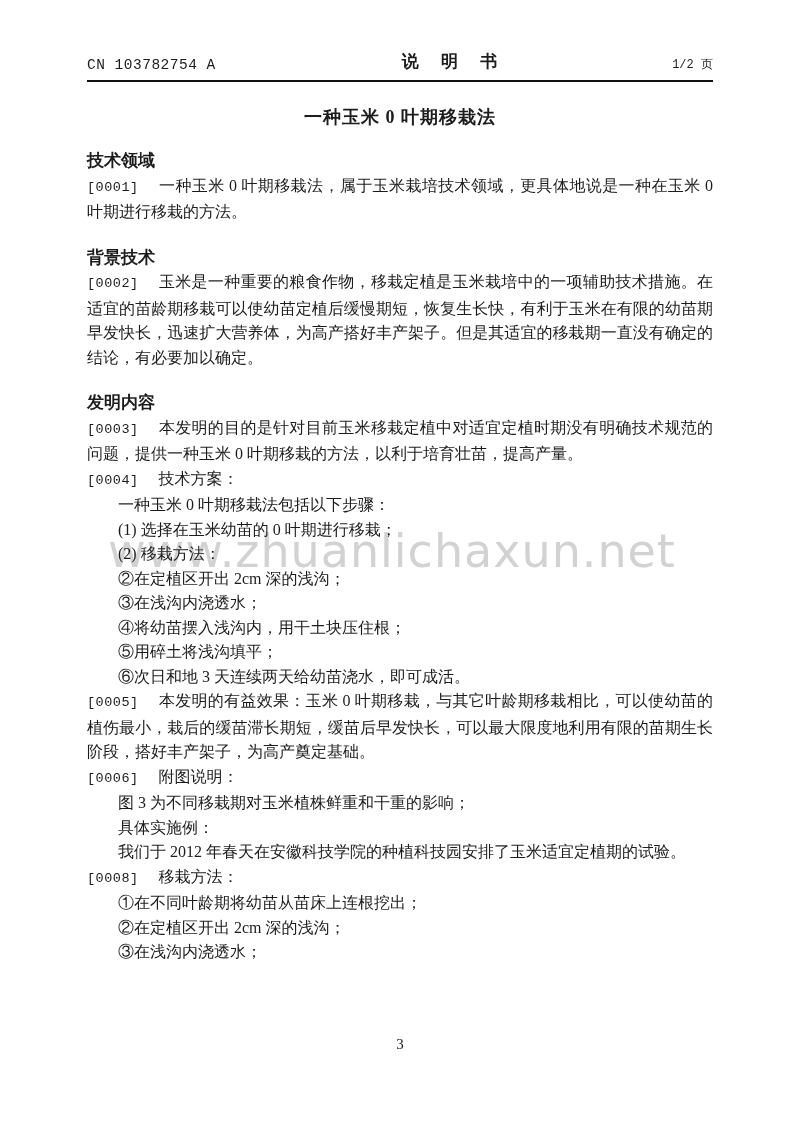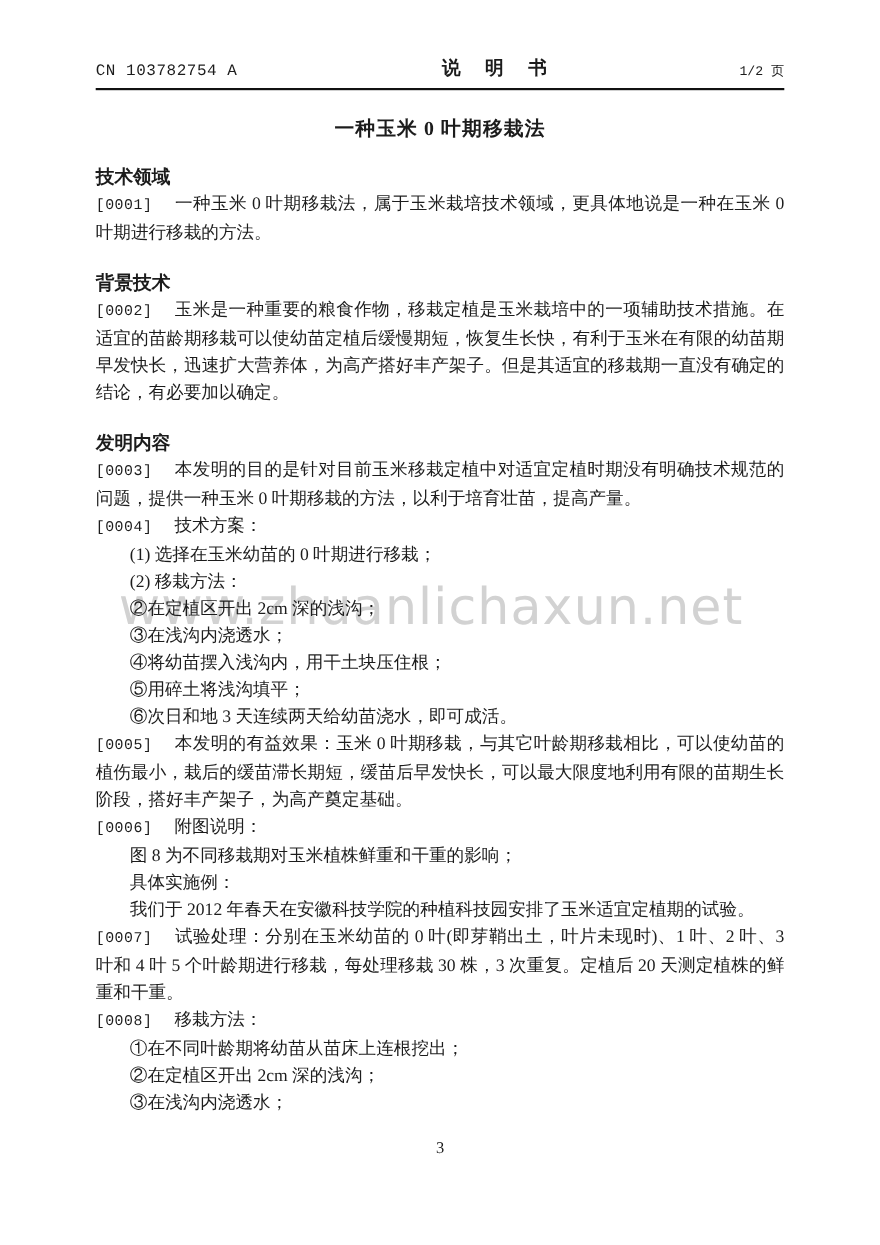--- a/index.html
+++ b/index.html
@@ -114,33 +114,33 @@
     <div class="doc-title">一种玉米 0 叶期移栽法</div>
 
     <div class="body-blocks">
         <div class="heading"><span>技术领域</span></div>
         <div class="tagged"><span class="ptag">[0001]</span><span>一种玉米 0 叶期移栽法，属于玉米栽培技术领域，更具体地说是一种在玉米 0 叶期进行移栽的方法。</span></div>
         <div class="heading"><span>背景技术</span></div>
         <div class="tagged"><span class="ptag">[0002]</span><span>玉米是一种重要的粮食作物，移栽定植是玉米栽培中的一项辅助技术措施。在适宜的苗龄期移栽可以使幼苗定植后缓慢期短，恢复生长快，有利于玉米在有限的幼苗期早发快长，迅速扩大营养体，为高产搭好丰产架子。但是其适宜的移栽期一直没有确定的结论，有必要加以确定。</span></div>
         <div class="heading"><span>发明内容</span></div>
         <div class="tagged"><span class="ptag">[0003]</span><span>本发明的目的是针对目前玉米移栽定植中对适宜定植时期没有明确技术规范的问题，提供一种玉米 0 叶期移栽的方法，以利于培育壮苗，提高产量。</span></div>
         <div class="tagged"><span class="ptag">[0004]</span><span>技术方案：</span></div>
+        <div class="indent"><span>一种玉米 0 叶期移栽法包括以下步骤：</span></div>
         <div class="indent"><span>(1) 选择在玉米幼苗的 0 叶期进行移栽；</span></div>
         <div class="indent"><span>(2) 移栽方法：</span></div>
         <div class="indent"><span>②在定植区开出 2cm 深的浅沟；</span></div>
         <div class="indent"><span>③在浅沟内浇透水；</span></div>
         <div class="indent"><span>④将幼苗摆入浅沟内，用干土块压住根；</span></div>
         <div class="indent"><span>⑤用碎土将浅沟填平；</span></div>
         <div class="indent"><span>⑥次日和地 3 天连续两天给幼苗浇水，即可成活。</span></div>
         <div class="tagged"><span class="ptag">[0005]</span><span>本发明的有益效果：玉米 0 叶期移栽，与其它叶龄期移栽相比，可以使幼苗的植伤最小，栽后的缓苗滞长期短，缓苗后早发快长，可以最大限度地利用有限的苗期生长阶段，搭好丰产架子，为高产奠定基础。</span></div>
         <div class="tagged"><span class="ptag">[0006]</span><span>附图说明：</span></div>
-        <div class="indent"><span>图 8 为不同移栽期对玉米植株鲜重和干重的影响；</span></div>
+        <div class="indent"><span>图 3 为不同移栽期对玉米植株鲜重和干重的影响；</span></div>
         <div class="indent"><span>具体实施例：</span></div>
         <div class="indent"><span>我们于 2012 年春天在安徽科技学院的种植科技园安排了玉米适宜定植期的试验。</span></div>
-        <div class="tagged"><span class="ptag">[0007]</span><span>试验处理：分别在玉米幼苗的 0 叶(即芽鞘出土，叶片未现时)、1 叶、2 叶、3 叶和 4 叶 5 个叶龄期进行移栽，每处理移栽 30 株，3 次重复。定植后 20 天测定植株的鲜重和干重。</span></div>
         <div class="tagged"><span class="ptag">[0008]</span><span>移栽方法：</span></div>
         <div class="indent"><span>①在不同叶龄期将幼苗从苗床上连根挖出；</span></div>
         <div class="indent"><span>②在定植区开出 2cm 深的浅沟；</span></div>
         <div class="indent"><span>③在浅沟内浇透水；</span></div>
       </div>
   </div>
 
   <div class="page-number">3</div>
 </div>
 

